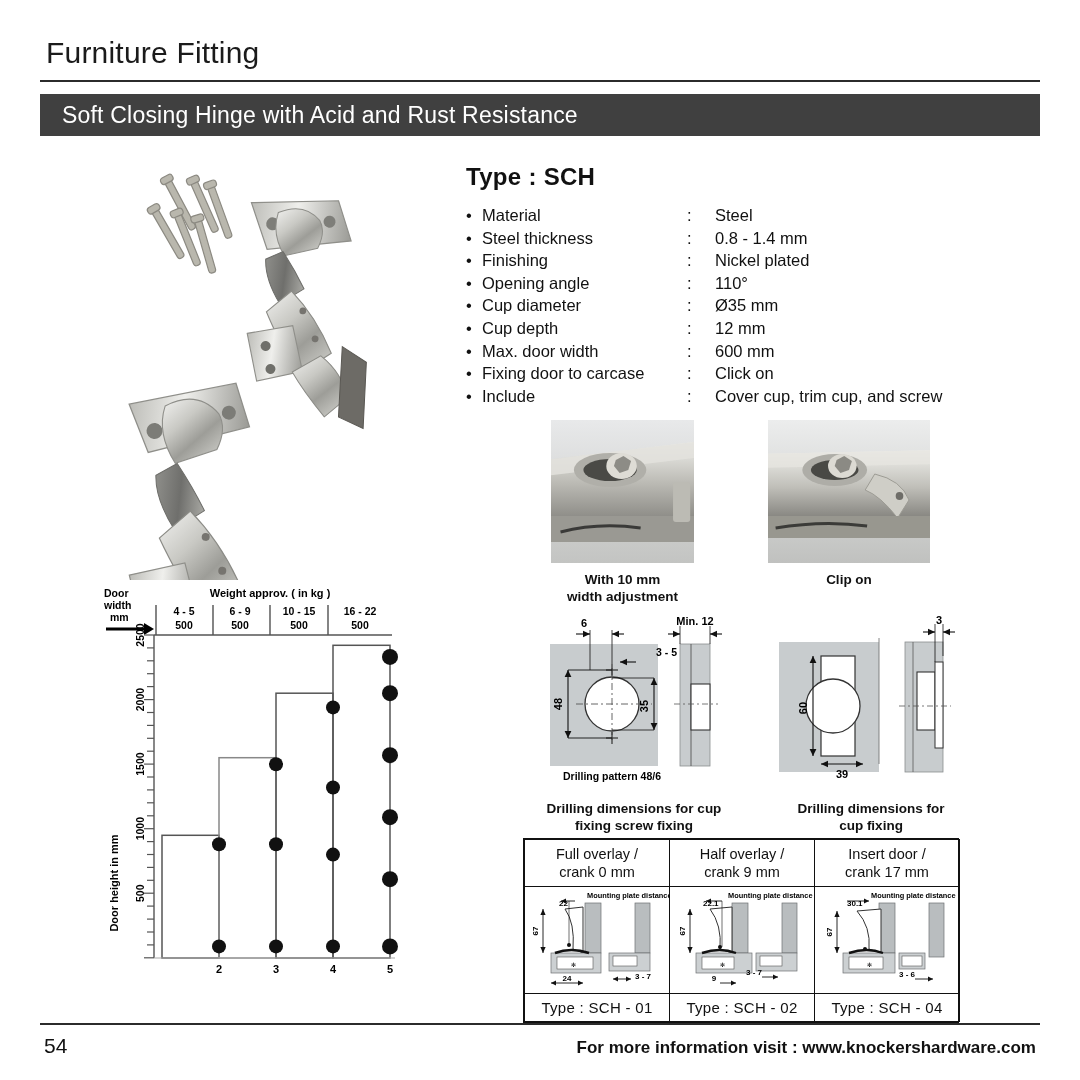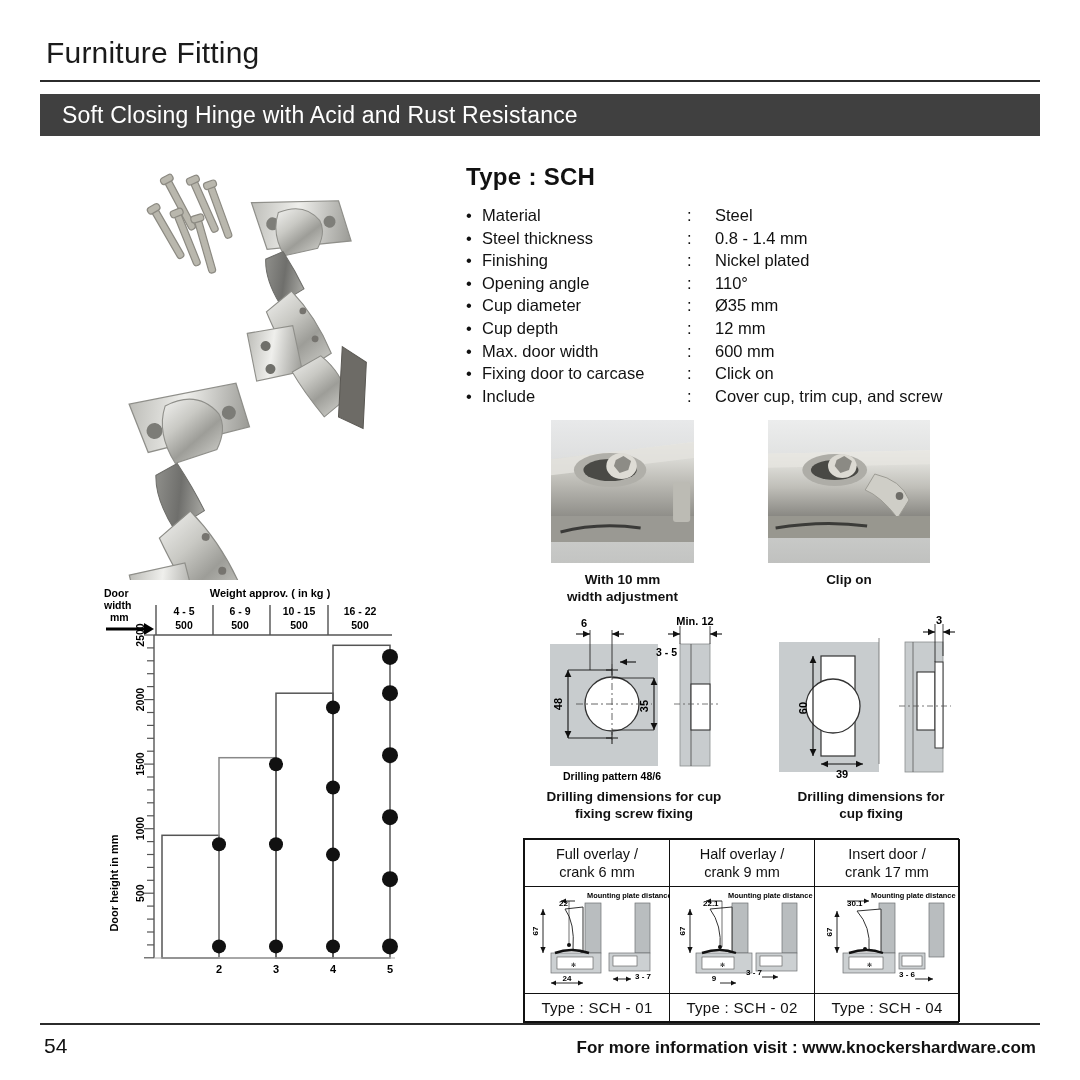--- a/index.html
+++ b/index.html
@@ -46,21 +46,21 @@
   #cu1{left:551px;top:420px;width:143px;}
   #cu2{left:768px;top:420px;width:162px;}
 
   
   .chart{position:absolute;left:100px;top:583px;width:300px;height:400px;}
 
   
   .dd{position:absolute;}
   #dd1{left:528px;top:612px;width:212px;}
   #dd2{left:765px;top:612px;width:212px;}
-  .dd-cap{text-align:center;font-size:13.5px;font-weight:bold;line-height:17px;margin-top:6px;}
+  .dd-cap{text-align:center;font-size:13.5px;font-weight:bold;line-height:17px;margin-top:18px;}
 
   
   .otab{position:absolute;left:523px;top:838px;width:434px;
         border:1.5px solid #111;border-collapse:collapse;}
   .otab table{border-collapse:collapse;width:100%;}
   .otab td{border:1.2px solid #111;text-align:center;vertical-align:middle;}
   .ot-head{font-size:14.5px;line-height:18px;padding:5px 2px;}
   .ot-fig{height:106px;padding:0;}
   .ot-foot{font-size:15px;padding:5px 2px;letter-spacing:.3px;}
 
@@ -483,21 +483,21 @@
     </svg>
     <div class="dd-cap" style="white-space:pre-line">Drilling dimensions for
 cup fixing</div>
   </div>
 
   <div class="otab">
     <table>
       <tbody>
           <tr>
         <td class="ot-head" style="white-space:pre-line">Full overlay /
-crank 6 mm</td>
+crank 0 mm</td>
         <td class="ot-head" style="white-space:pre-line">Half overlay /
 crank 9 mm</td>
         <td class="ot-head" style="white-space:pre-line">Insert door /
 crank 17 mm</td>
       </tr>
       <tr>
 
         <td class="ot-fig">
           <svg width="144" height="106" viewBox="0 0 144 106">
             <text x="62" y="11" font-size="7.4" font-weight="bold">Mounting plate distance</text>

